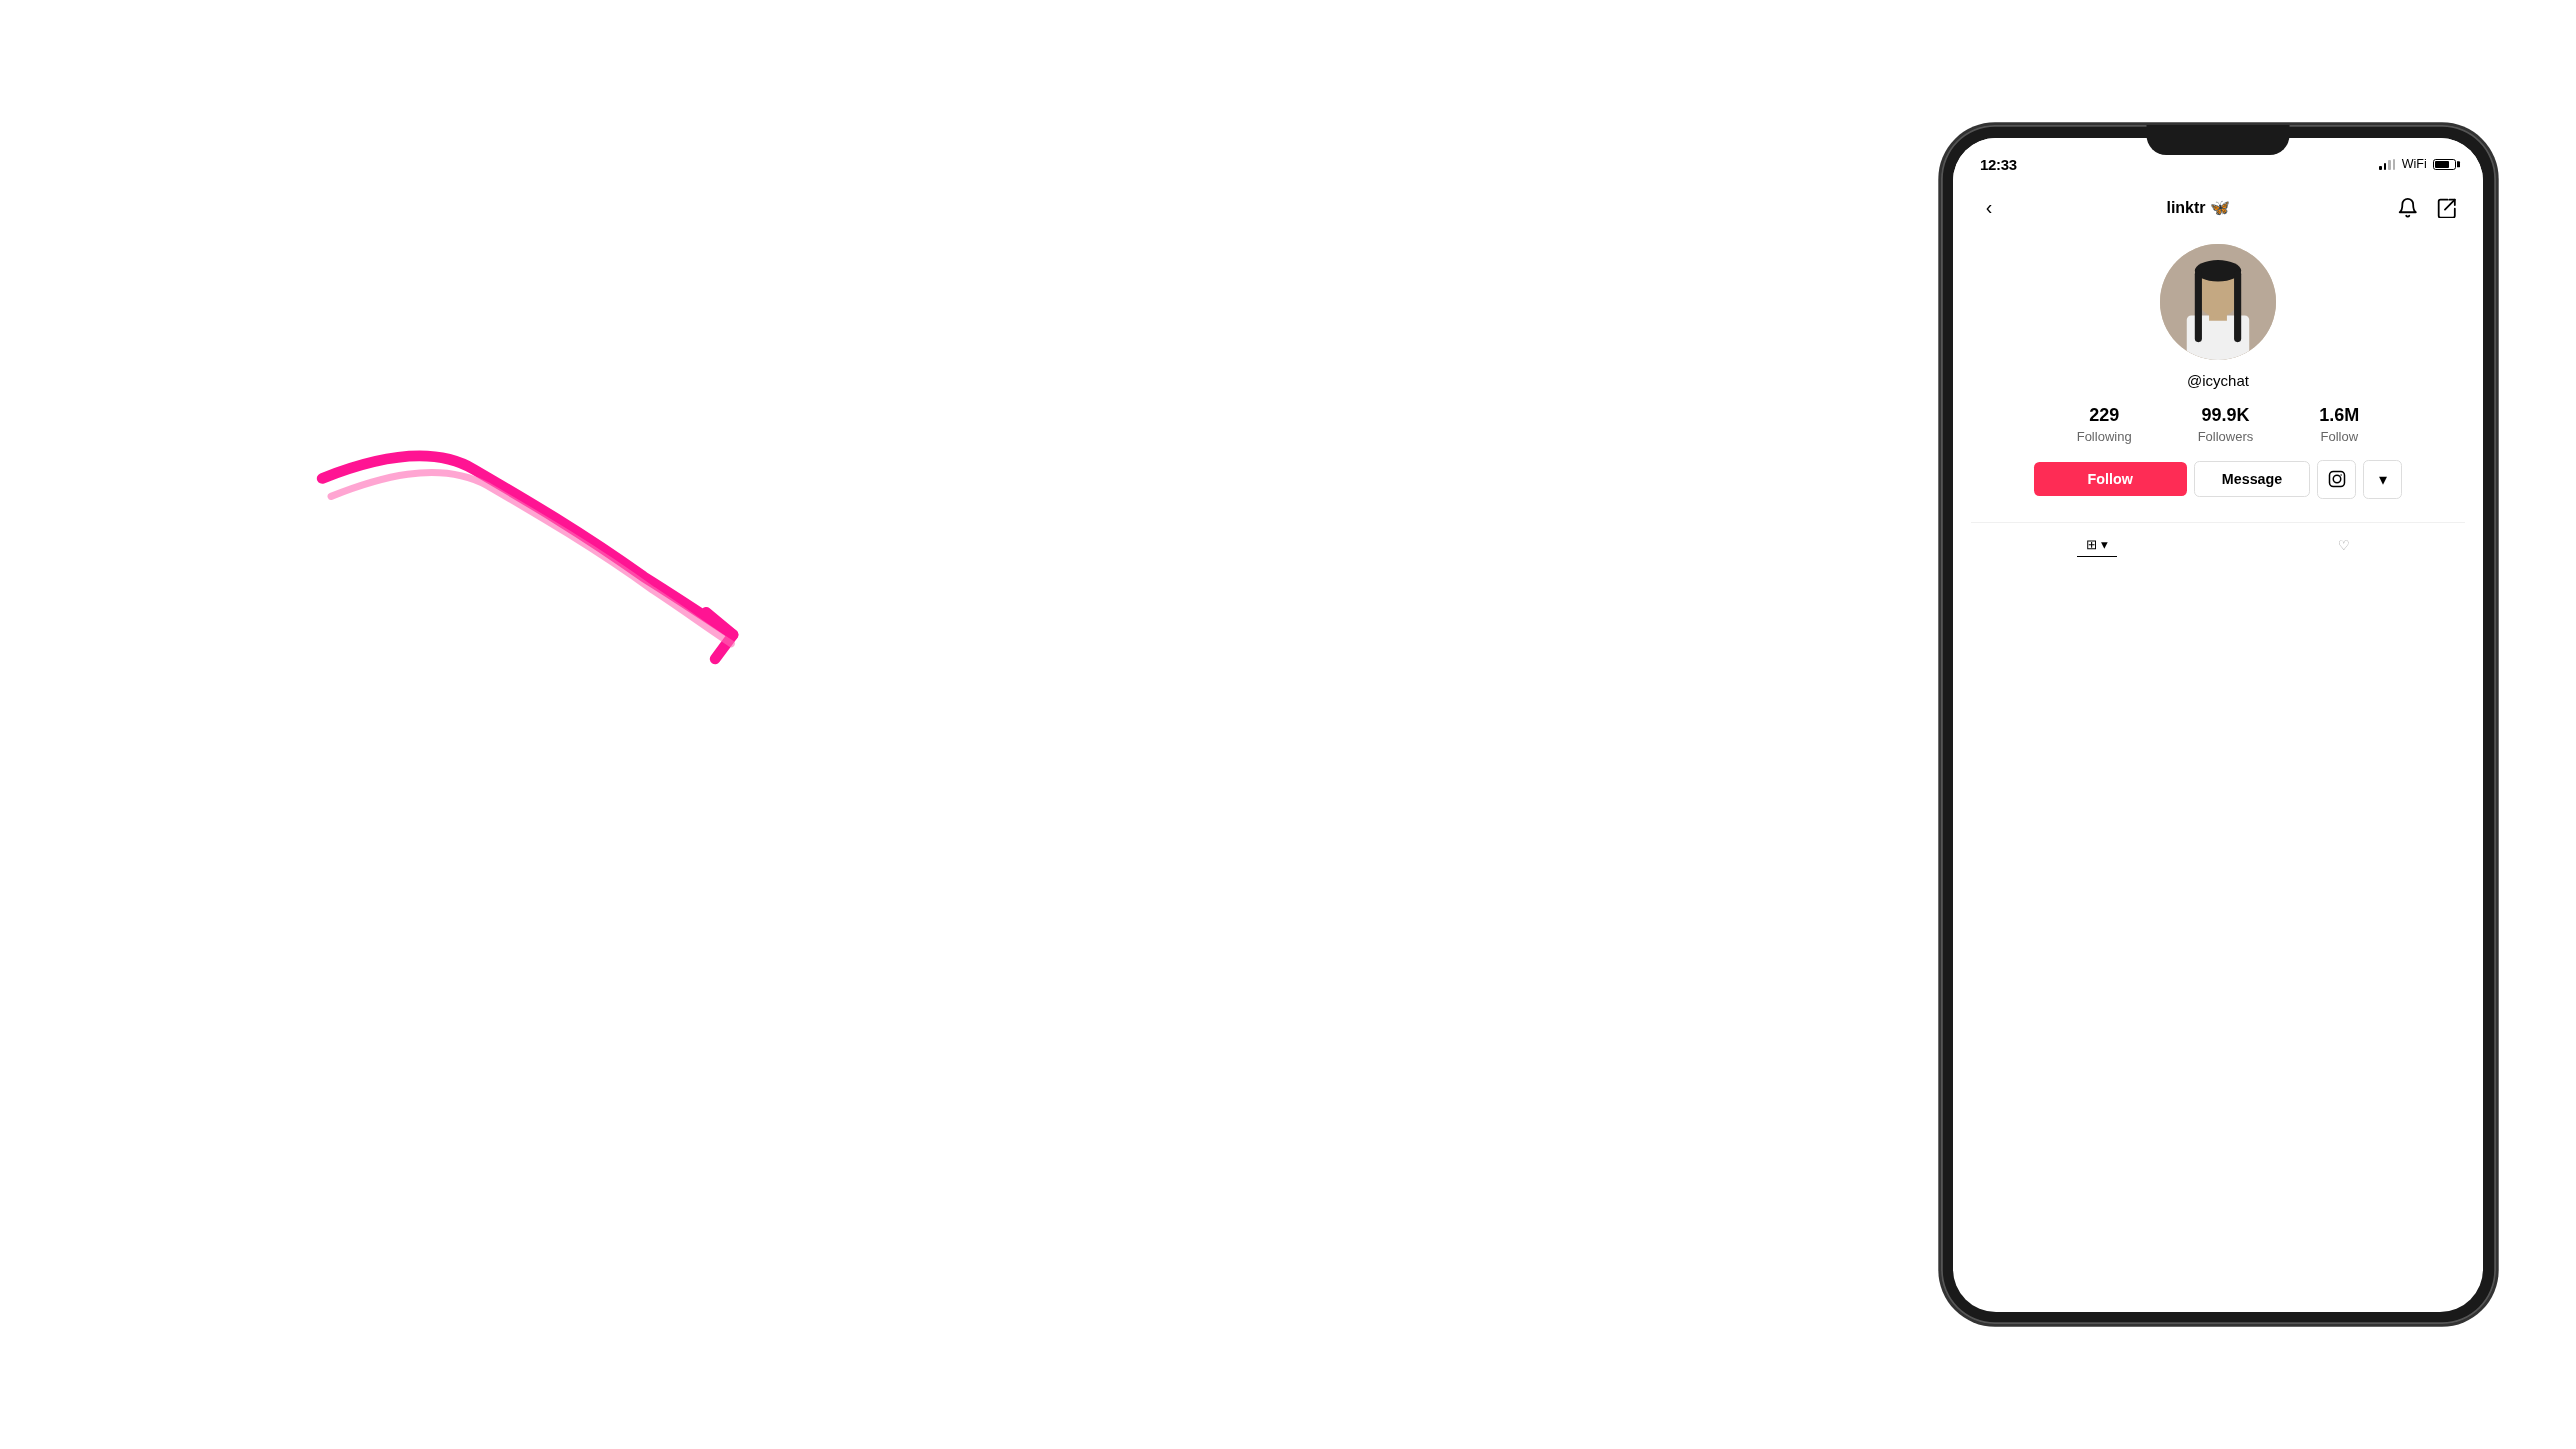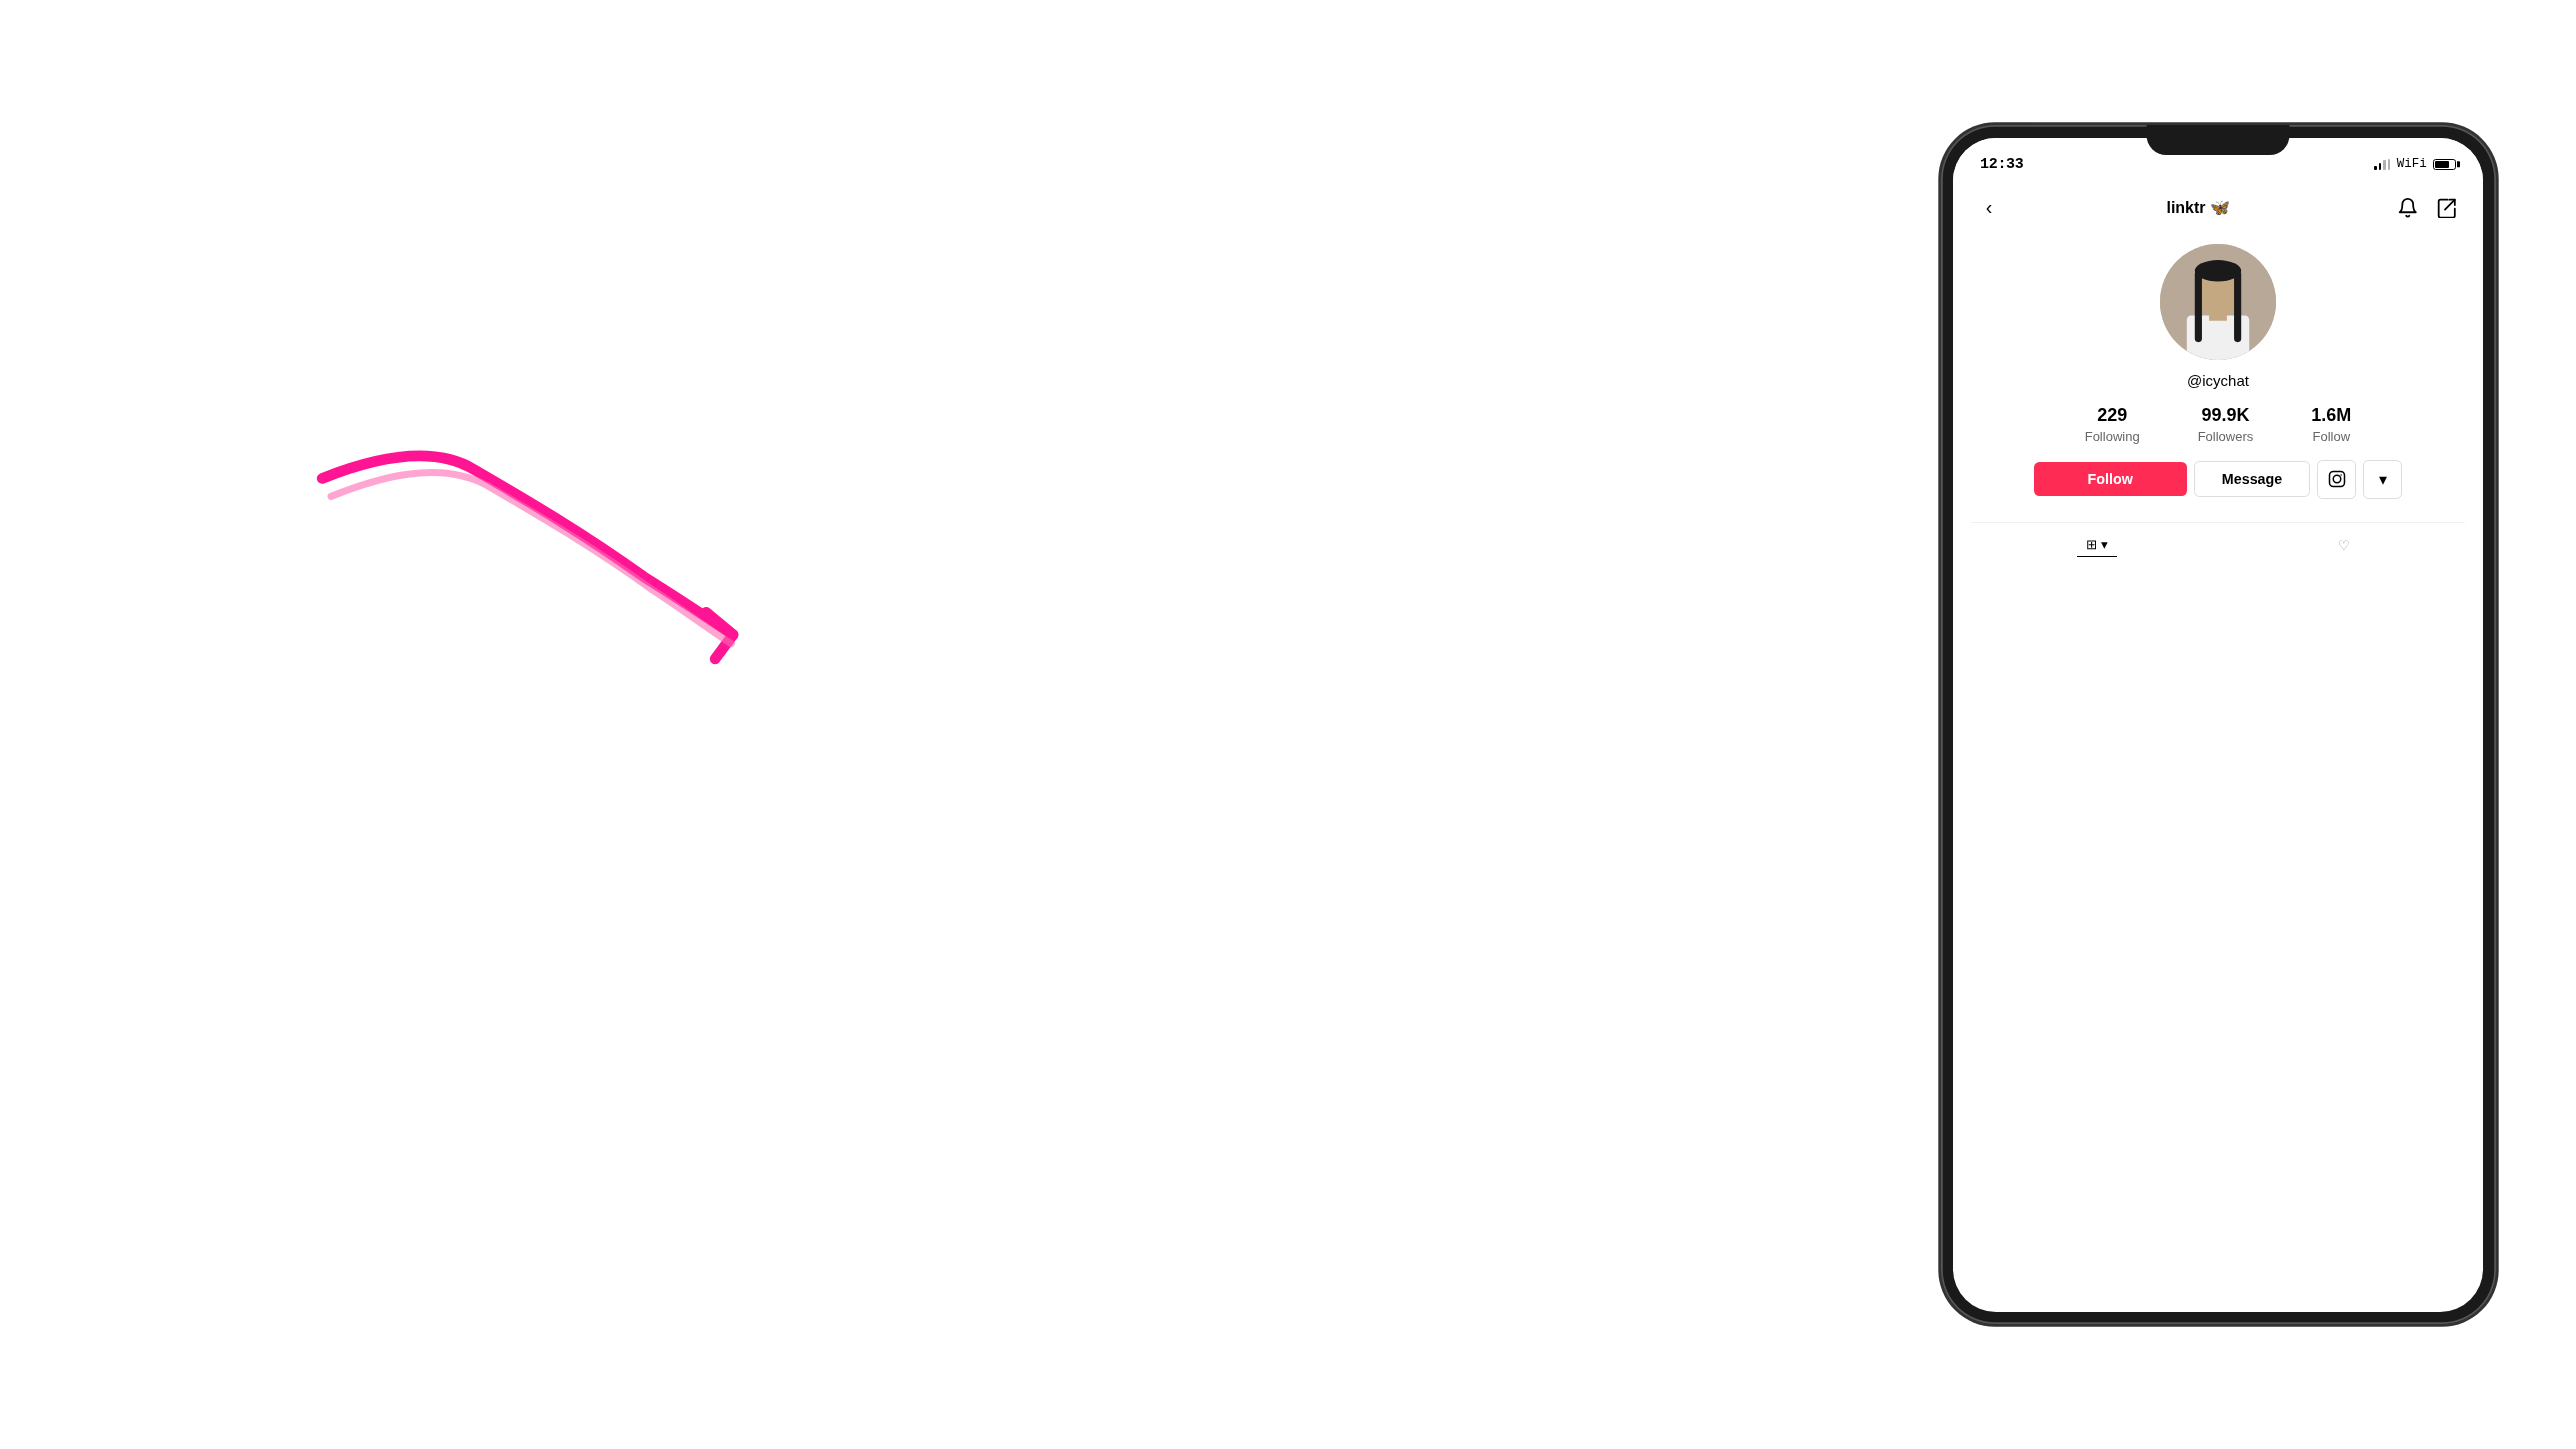--- a/index.html
+++ b/index.html
@@ -65,21 +65,20 @@
     }
 
     
     .status-bar {
       display: flex;
       justify-content: space-between;
       align-items: center;
       padding: 12.5px 27px 3.6px;
       min-height: 45px;
       background: #ffffff;
-      font-family: Liberation Mono, monospace;
     }
 
     .status-time {
       font-size: 15px;
       font-weight: 600;
       color: #000;
       letter-spacing: -0.3px;
     }
 
     .status-icons {
@@ -215,21 +214,21 @@
     .username-display {
       font-size: 15px;
       font-weight: 500;
       color: #000;
       margin-bottom: 16px;
     }
 
     
     .stats-row {
       display: flex;
-      gap: 8px;
+      gap: 16px;
       margin-bottom: 16px;
       width: 100%;
       justify-content: center;
     }
 
     .stat-item {
       display: flex;
       flex-direction: column;
       align-items: center;
       padding: 0 25px;

